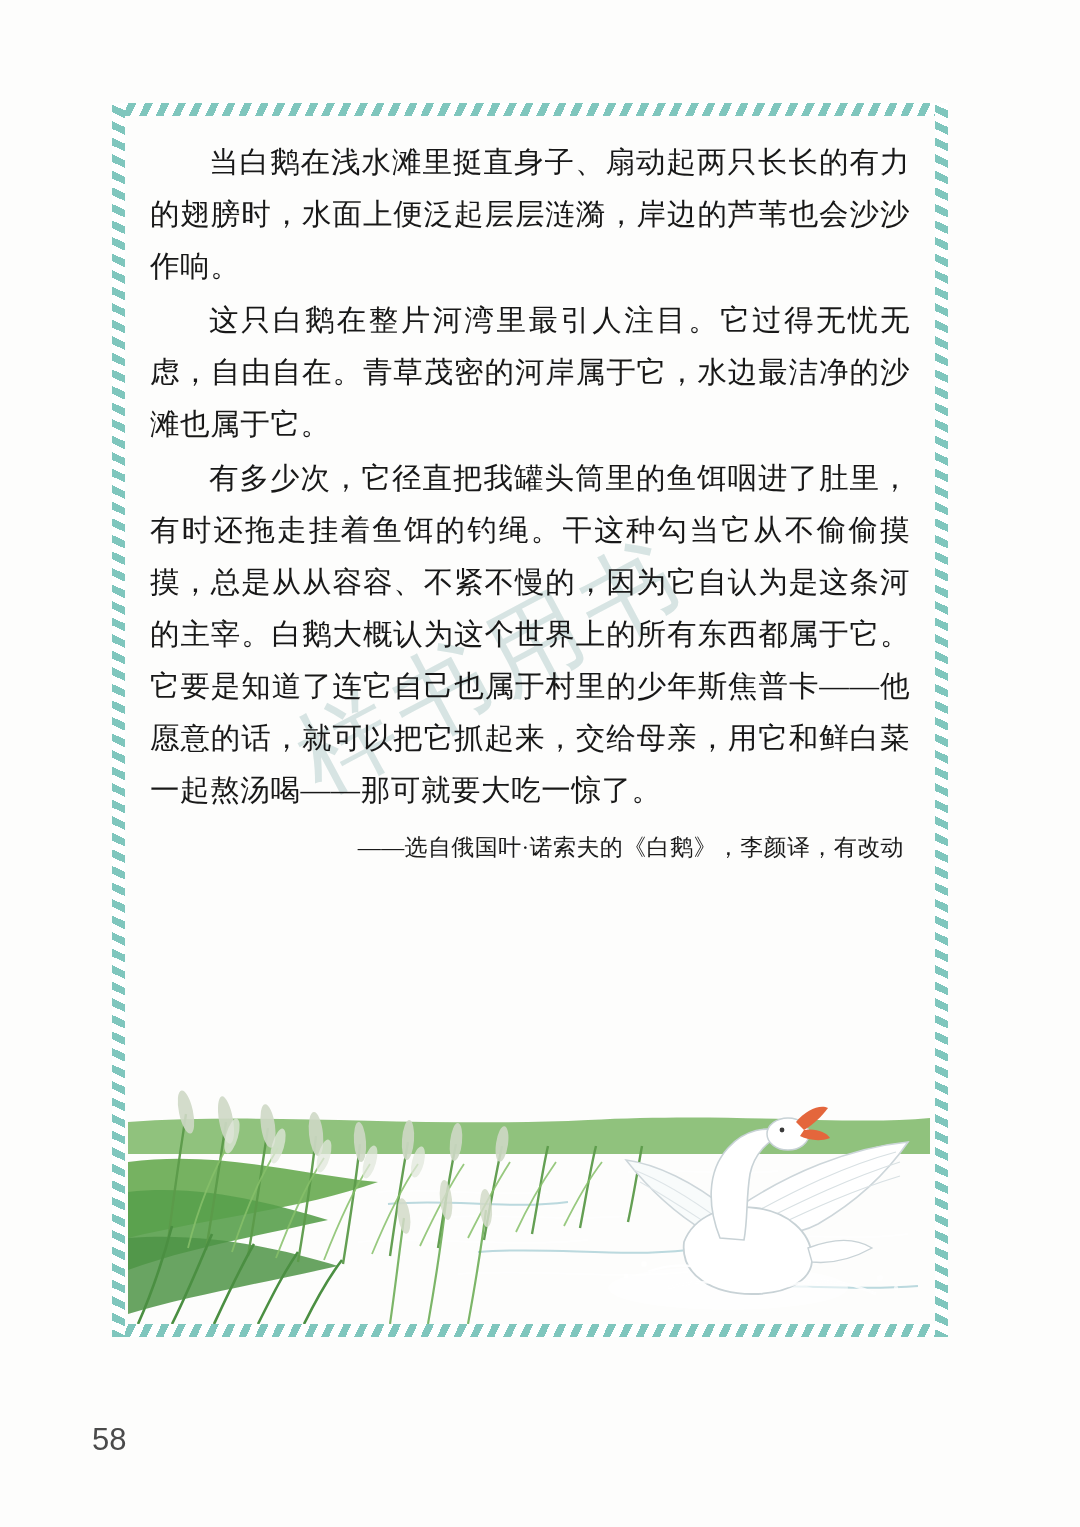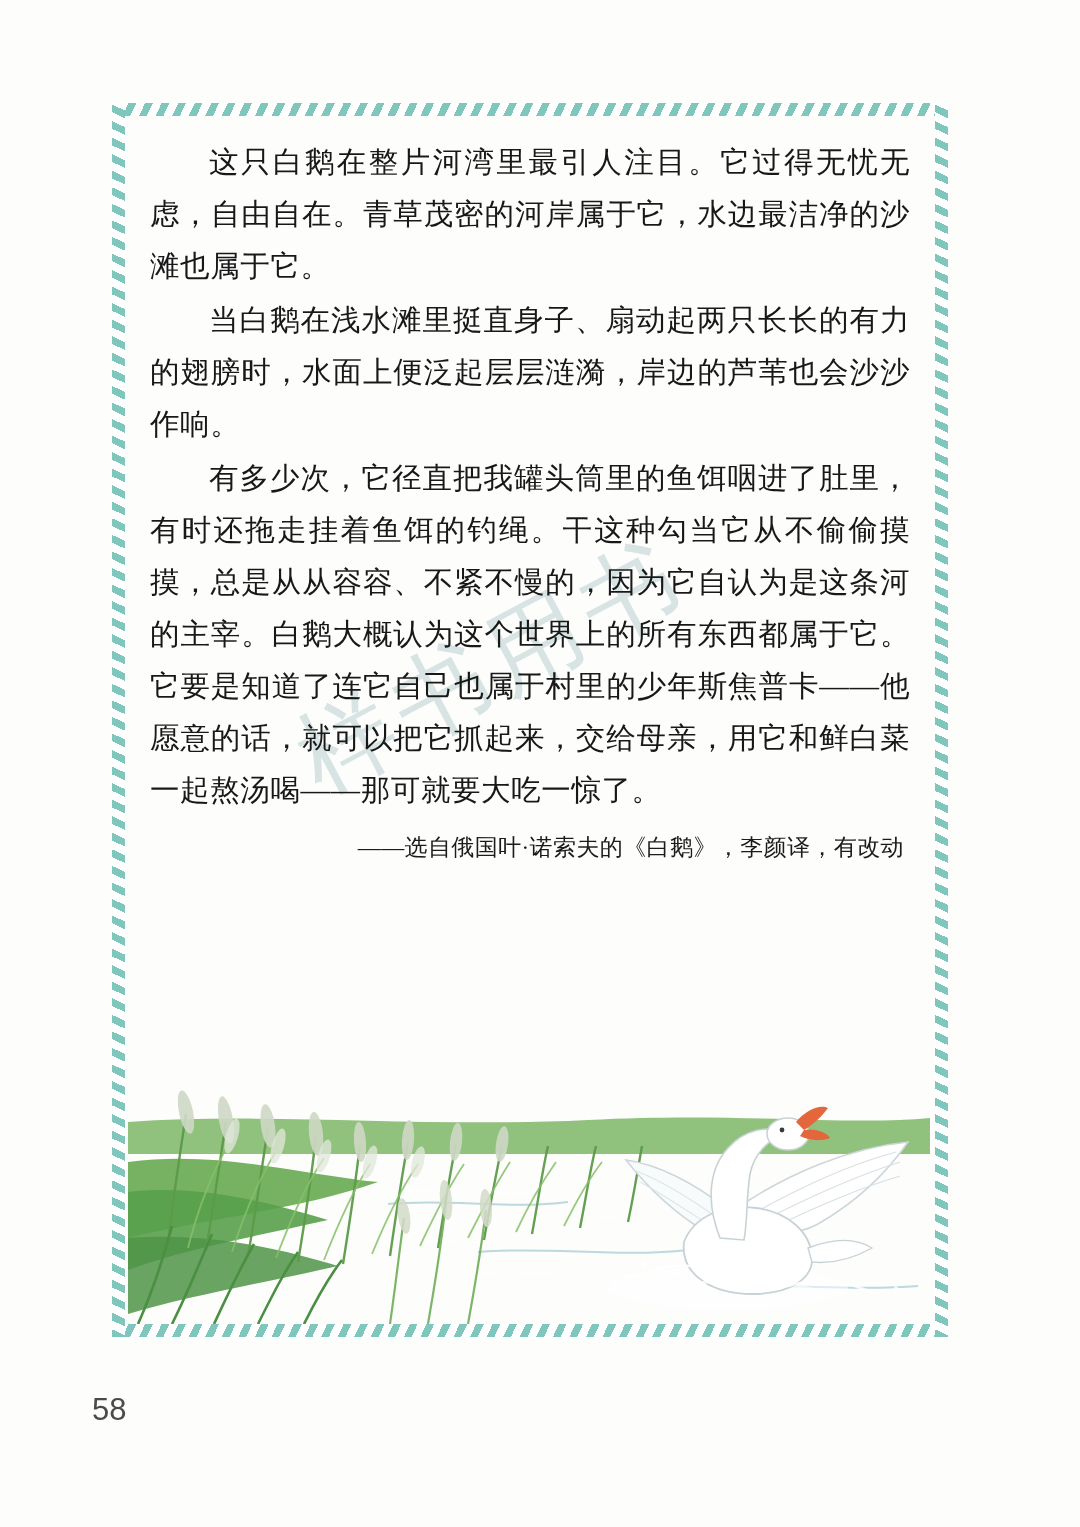--- a/index.html
+++ b/index.html
@@ -100,43 +100,43 @@
     width: 802px;
     height: 282px;
     overflow: hidden;
   }
   .illus svg { display: block; }
 
   
   .page-number {
     position: absolute;
     left: 92px;
-    top: 1392px;
+    top: 1422px;
     font-size: 31px;
     color: #4a4a4a;
     font-family: "Liberation Sans", sans-serif;
   }
 </style>
 </head>
 <body>
 
 <div class="page">
 
   <div class="frame">
     <div class="frame-edge top"></div>
     <div class="frame-edge bottom"></div>
     <div class="frame-edge left"></div>
     <div class="frame-edge right"></div>
   </div>
 
   <div class="watermark">样书用书</div>
 
   <div class="content">
+    <p class="para">当白鹅在浅水滩里挺直身子、扇动起两只长长的有力的翅膀时，水面上便泛起层层涟漪，岸边的芦苇也会沙沙作响。</p>
     <p class="para">这只白鹅在整片河湾里最引人注目。它过得无忧无虑，自由自在。青草茂密的河岸属于它，水边最洁净的沙滩也属于它。</p>
-    <p class="para">当白鹅在浅水滩里挺直身子、扇动起两只长长的有力的翅膀时，水面上便泛起层层涟漪，岸边的芦苇也会沙沙作响。</p>
     <p class="para">有多少次，它径直把我罐头筒里的鱼饵咽进了肚里，有时还拖走挂着鱼饵的钓绳。干这种勾当它从不偷偷摸摸，总是从从容容、不紧不慢的，因为它自认为是这条河的主宰。白鹅大概认为这个世界上的所有东西都属于它。它要是知道了连它自己也属于村里的少年斯焦普卡——他愿意的话，就可以把它抓起来，交给母亲，用它和鲜白菜一起熬汤喝——那可就要大吃一惊了。</p>
     <p class="source">——选自俄国叶·诺索夫的《白鹅》，李颜译，有改动</p>
   </div>
 
   <div class="illus">
     <svg width="802" height="282" viewBox="0 0 802 282" xmlns="http://www.w3.org/2000/svg">
       <defs>
         <linearGradient id="waterGrad" x1="0" y1="0" x2="0" y2="1">
           <invoke name="stop" offset="0%" stop-color="#9fd8dc"></invoke>
           <invoke name="stop" offset="45%" stop-color="#7cc6cf"></invoke>

